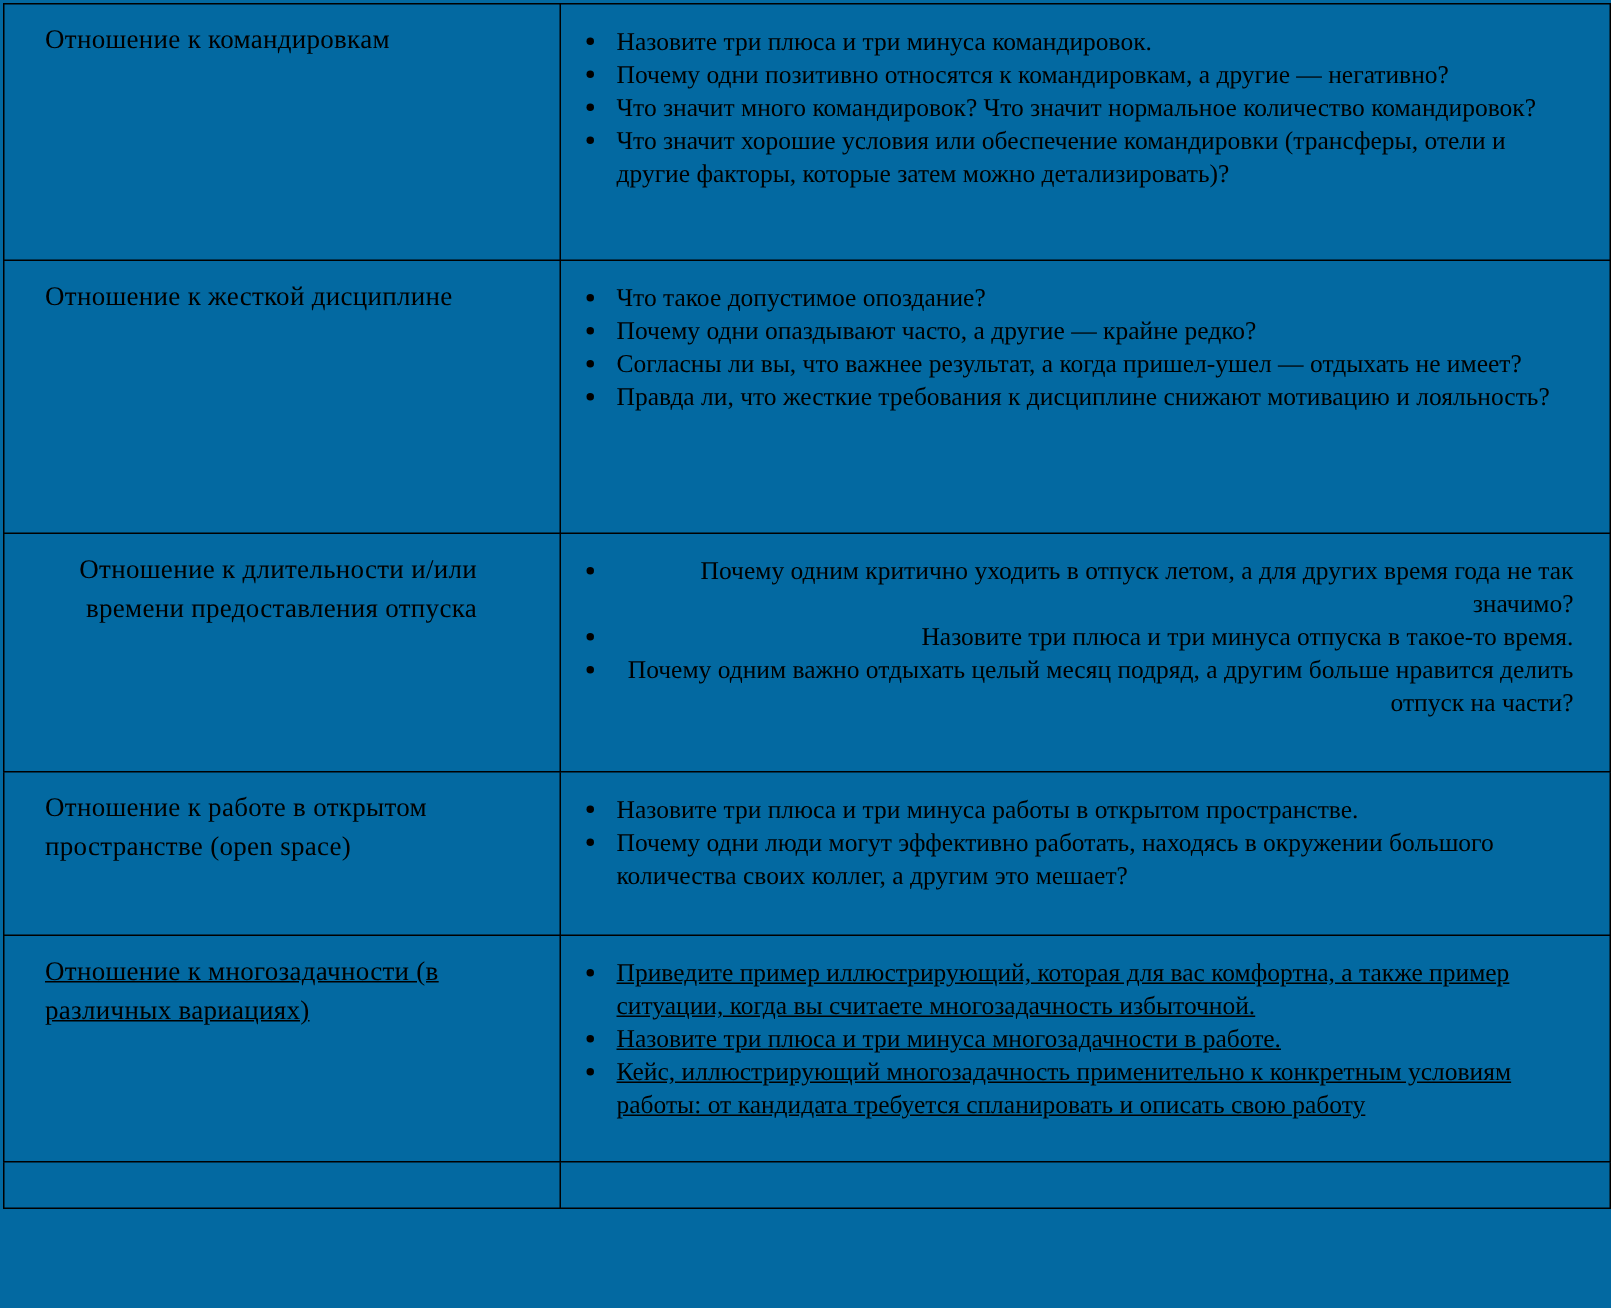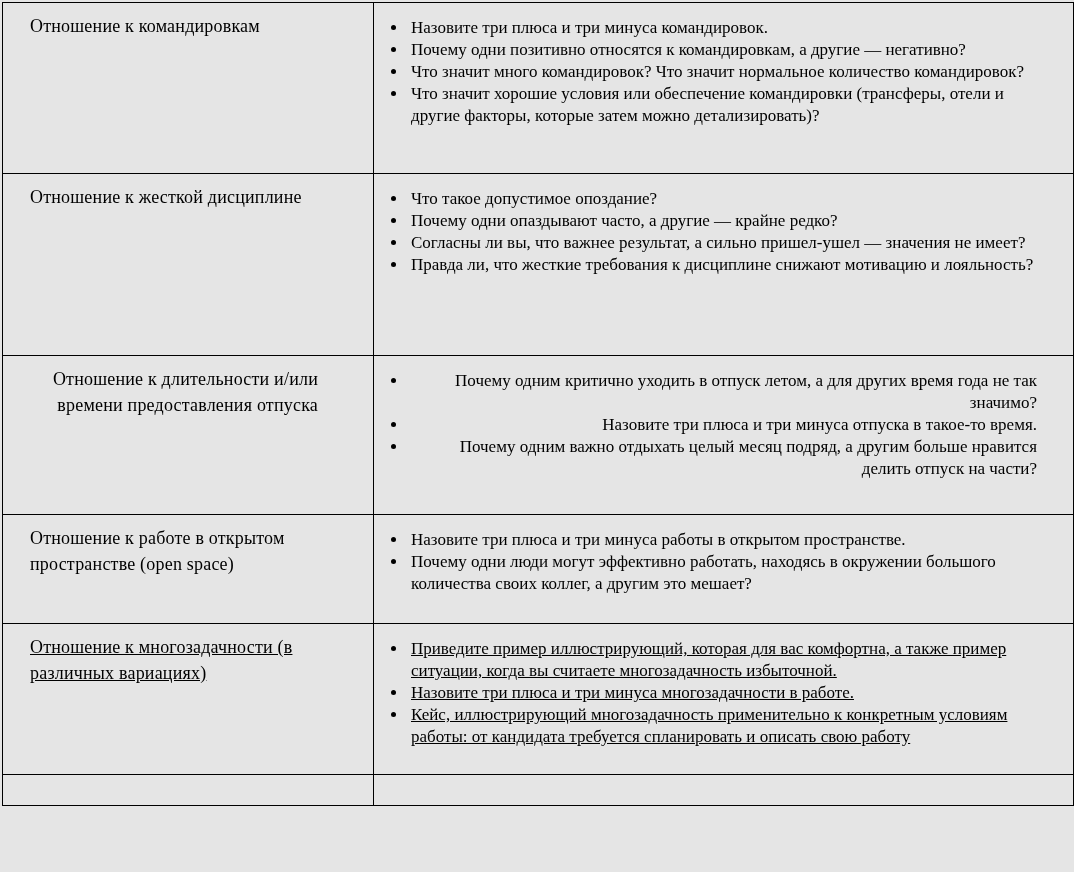--- a/index.html
+++ b/index.html
@@ -5,21 +5,21 @@
   html, body {
     margin: 0;
     padding: 0;
     background: #ffffff;
   }
   .page {
     position: relative;
     width: 1074px;
     height: 872px;
     overflow: hidden;
-    background: #e5e5e5;
+    background: #0369a1;
     font-family: "Liberation Serif", "DejaVu Serif", serif;
     color: #000000;
   }
   table.qtable {
     position: absolute;
     left: 2px;
     top: 2px;
     width: 1071px;
     border-collapse: collapse;
     table-layout: fixed;
@@ -43,21 +43,21 @@
 
   .topic {
     margin: 10px 20px 0 27px;
     max-width: 288px;
     font-size: 18px;
     line-height: 26px;
     letter-spacing: 0.2px;
   }
   ul.questions {
     margin: 14px 0 0 0;
-    padding: 0 36px 0 34px;
+    padding: 0 24px 0 34px;
     font-size: 17px;
     line-height: 22px;
   }
   ul.questions li {
     margin: 0;
     padding-left: 3px;
   }
 </style>
 </head>
 <body>
@@ -83,21 +83,21 @@
         </td>
       </tr>
       <tr class="r1">
         <td>
           <div class="topic">Отношение к жесткой дисциплине</div>
         </td>
         <td>
           <ul class="questions">
             <li>Что такое допустимое опоздание?</li>
             <li>Почему одни опаздывают часто, а другие — крайне редко?</li>
-            <li>Согласны ли вы, что важнее результат, а сильно пришел-ушел — значения не имеет?</li>
+            <li>Согласны ли вы, что важнее результат, а когда пришел-ушел — отдыхать не имеет?</li>
             <li>Правда ли, что жесткие требования к дисциплине снижают мотивацию и лояльность?</li>
           </ul>
         </td>
       </tr>
       <tr class="r2">
         <td>
           <div class="topic">Отношение к длительности и/или времени предоставления отпуска</div>
         </td>
         <td>
           <ul class="questions">

